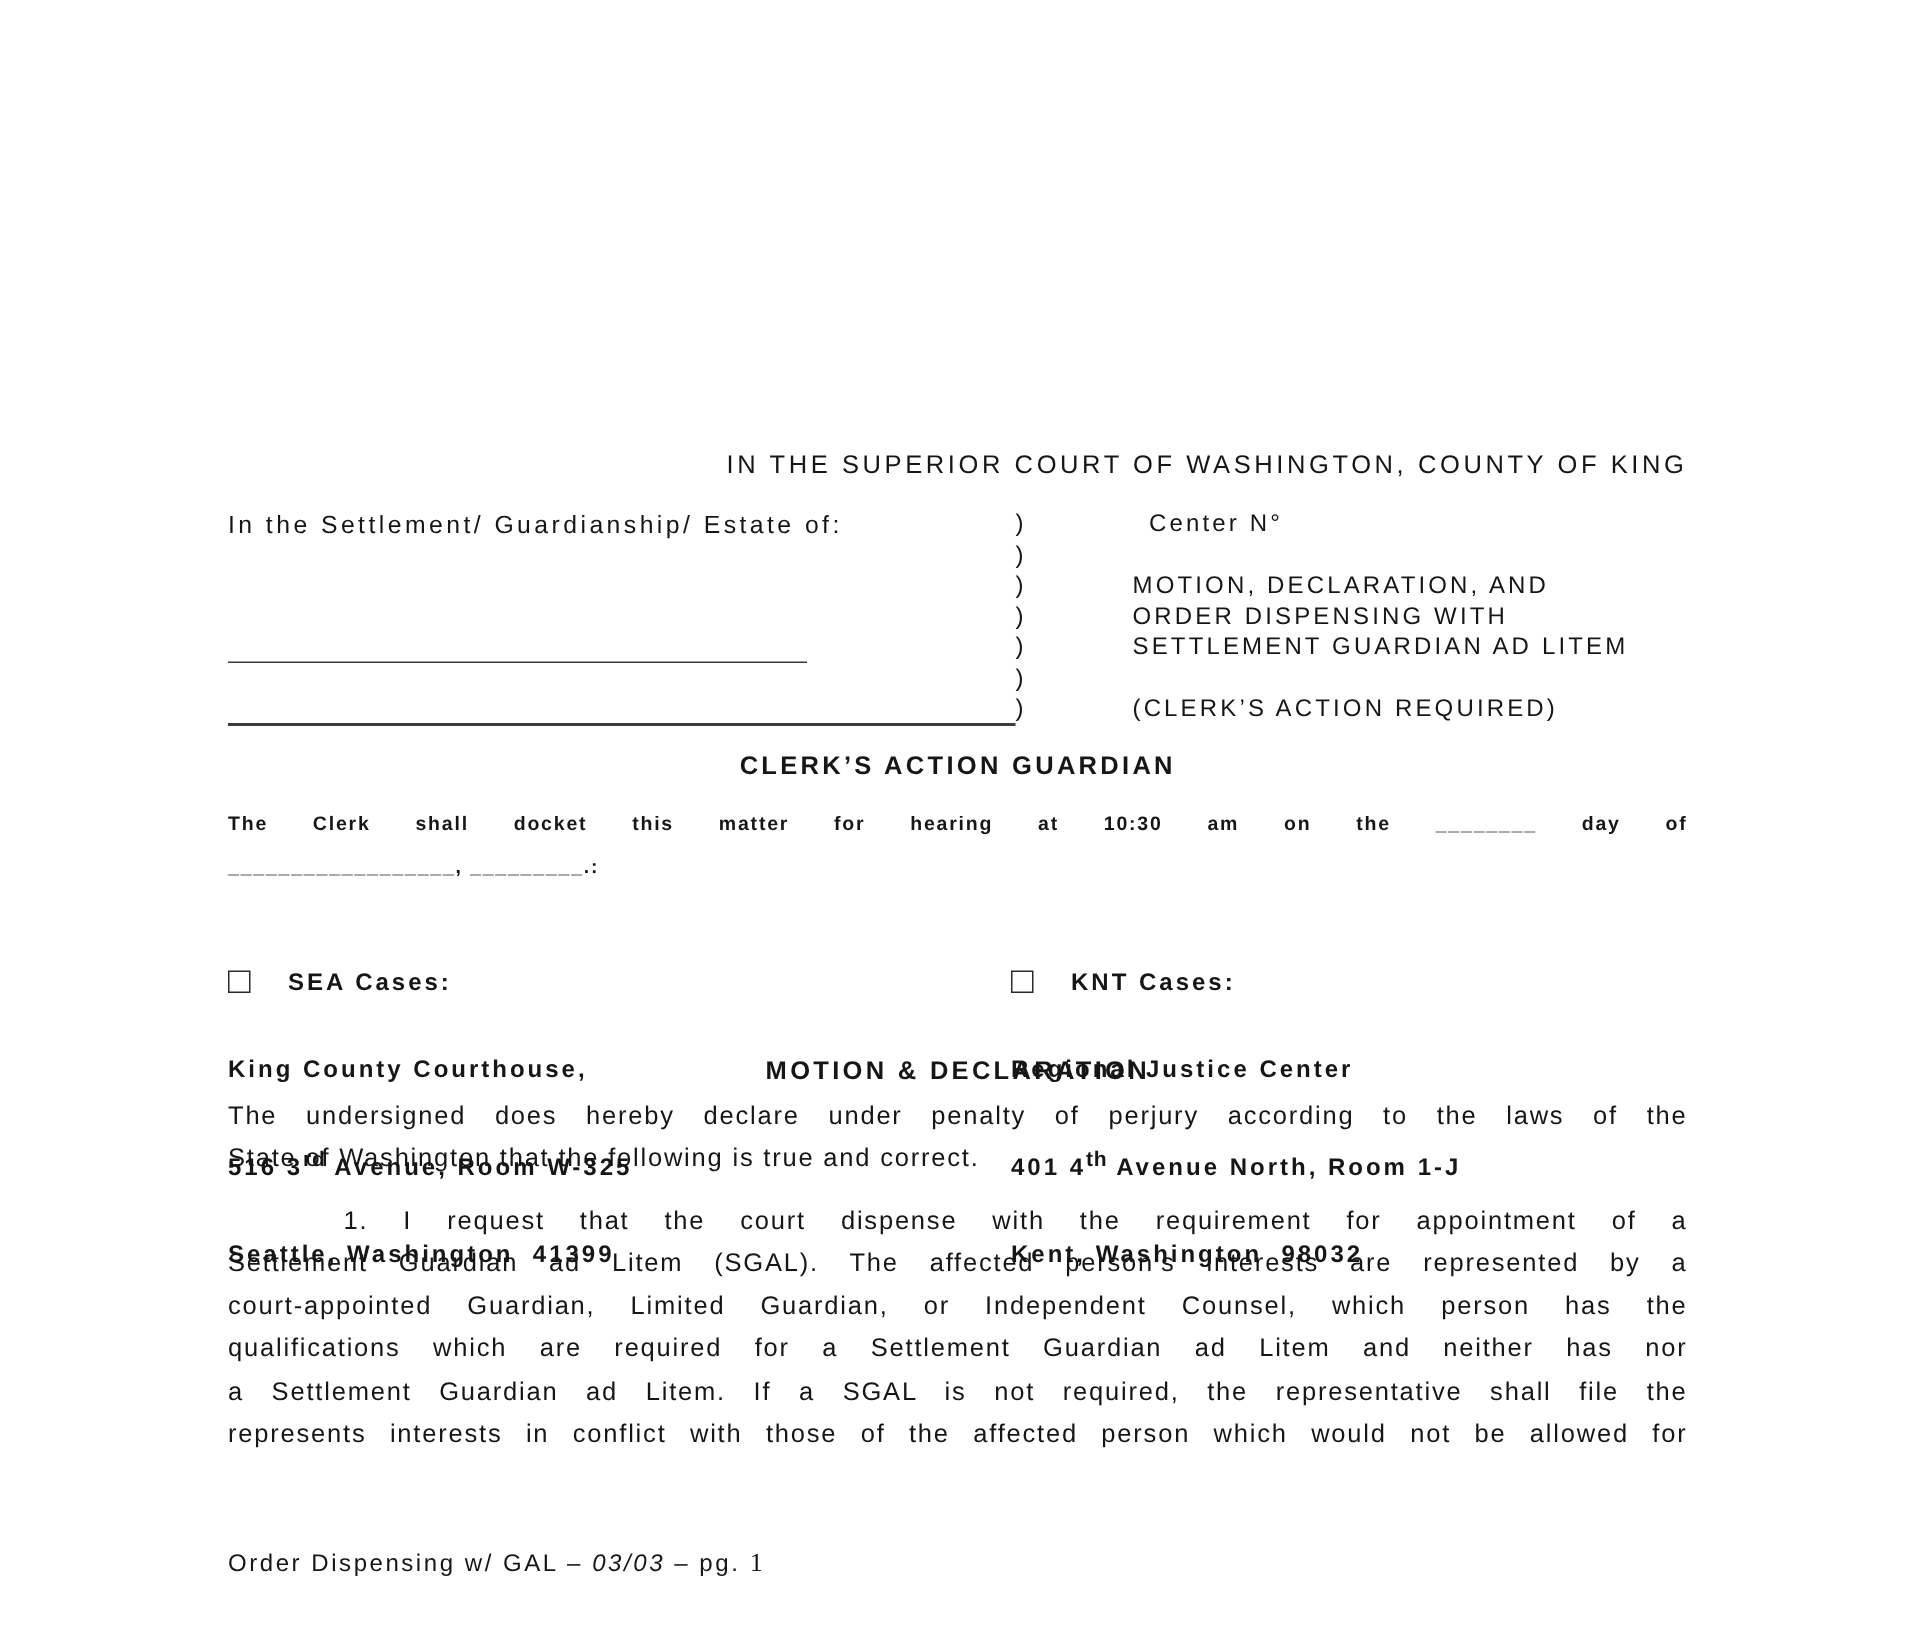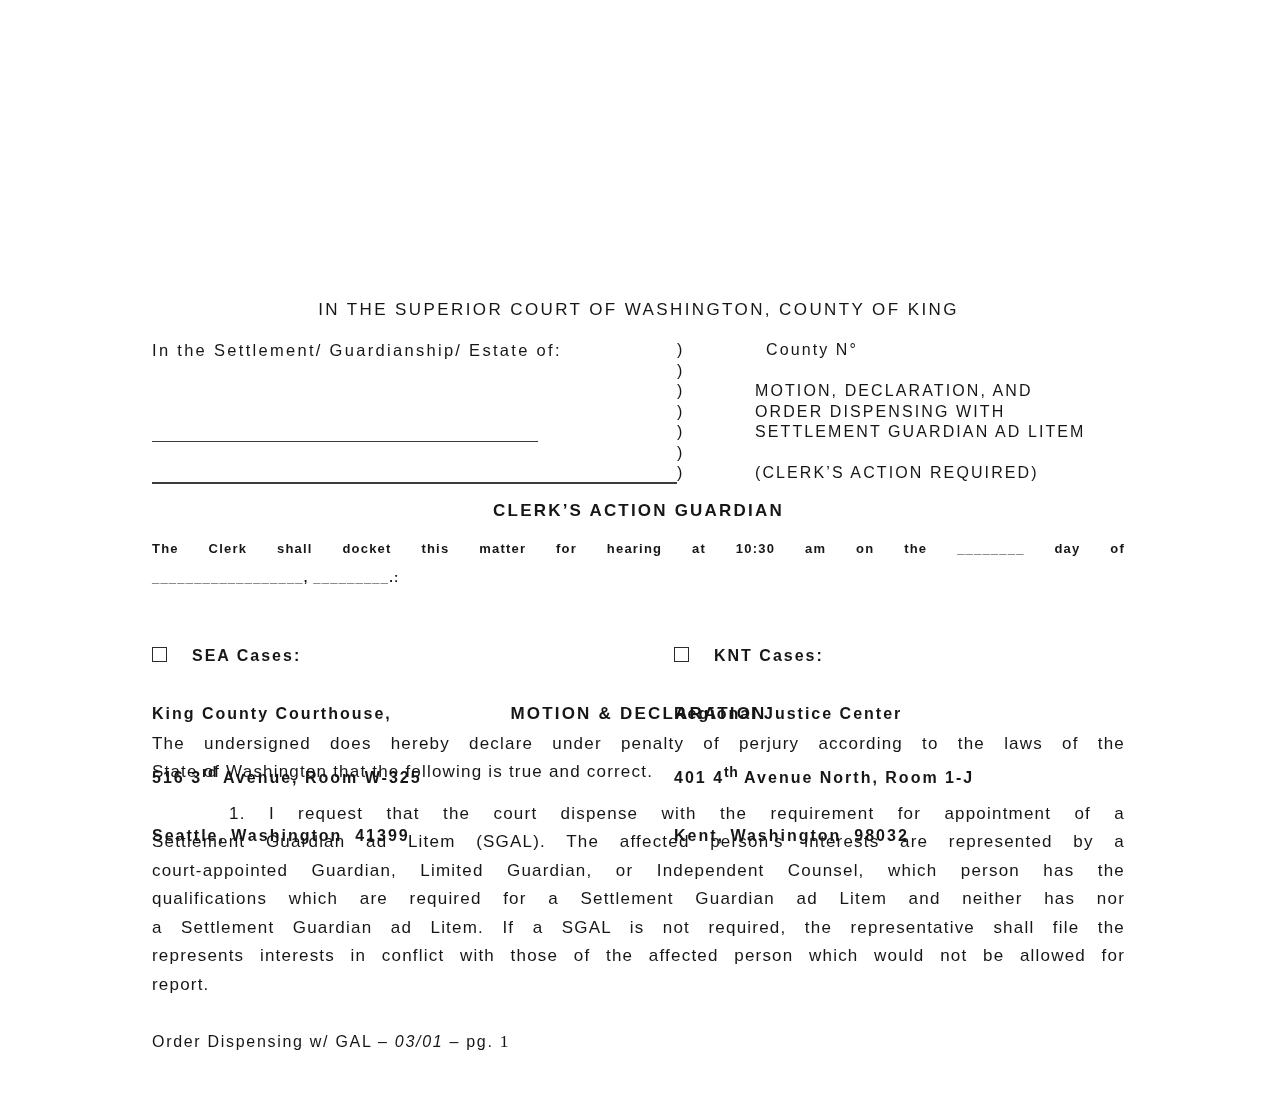--- a/index.html
+++ b/index.html
@@ -10,21 +10,21 @@
     font-family:"Liberation Sans","DejaVu Sans",sans-serif;
     color:#161616;
     overflow:hidden;
   }
   .content {
     position:absolute;
     left:152px; top:300px;
     width:973px;
   }
   .doc-title {
-    text-align:center;
+    text-align:right;
     font-size:17px;
     letter-spacing:2.4px;
     margin-bottom:21px;
     white-space:nowrap;
   }
   
   .caption {
     display:grid;
     grid-template-columns:525px 78px 1fr;
     grid-auto-rows:20.5px;
@@ -129,21 +129,21 @@
       <div class="blank2"></div>
 
       <div class="pr p1">)</div>
       <div class="pr p2">)</div>
       <div class="pr p3">)</div>
       <div class="pr p4">)</div>
       <div class="pr p5">)</div>
       <div class="pr p6">)</div>
       <div class="pr p7">)</div>
 
-      <div class="t1">County N°</div>
+      <div class="t1">Center N°</div>
       <div class="t3">MOTION, DECLARATION, AND</div>
       <div class="t4">ORDER DISPENSING WITH</div>
       <div class="t5">SETTLEMENT GUARDIAN AD LITEM</div>
       <div class="t7">(CLERK’S ACTION REQUIRED)</div>
     </div>
 
     <div class="center-head clerk-head">CLERK’S ACTION GUARDIAN</div>
 
     <div class="clerk-para">
       <div class="jl">The  Clerk shall docket this matter for hearing at 10:30 am on the ________ day of</div>
@@ -178,19 +178,18 @@
         <div class="jl jl-last">State of Washington that the following is true and correct.</div>
       </div>
 
     <div class="body-para num-para">
         <div class="jl">1.    I request that the court dispense with the requirement for appointment of a</div>
         <div class="jl">Settlement Guardian ad Litem (SGAL).  The affected person’s interests are represented by a</div>
         <div class="jl">court-appointed Guardian, Limited Guardian, or Independent Counsel, which person has the</div>
         <div class="jl">qualifications which are required for a Settlement Guardian ad Litem and neither has nor</div>
         <div class="jl">a Settlement Guardian ad Litem.  If a SGAL is not required, the representative shall file the</div>
         <div class="jl">represents interests in conflict with those of the affected person which would not be allowed for</div>
-        <div class="jl jl-last">report.</div>
       </div>
 
   </div>
 
-  <div class="footer"><span>Order Dispensing w/ GAL – </span><span class="rev">03/01</span><span> – pg. </span><span class="pgnum">1</span></div>
+  <div class="footer"><span>Order Dispensing w/ GAL – </span><span class="rev">03/03</span><span> – pg. </span><span class="pgnum">1</span></div>
 </div>
 
 </body></html>

